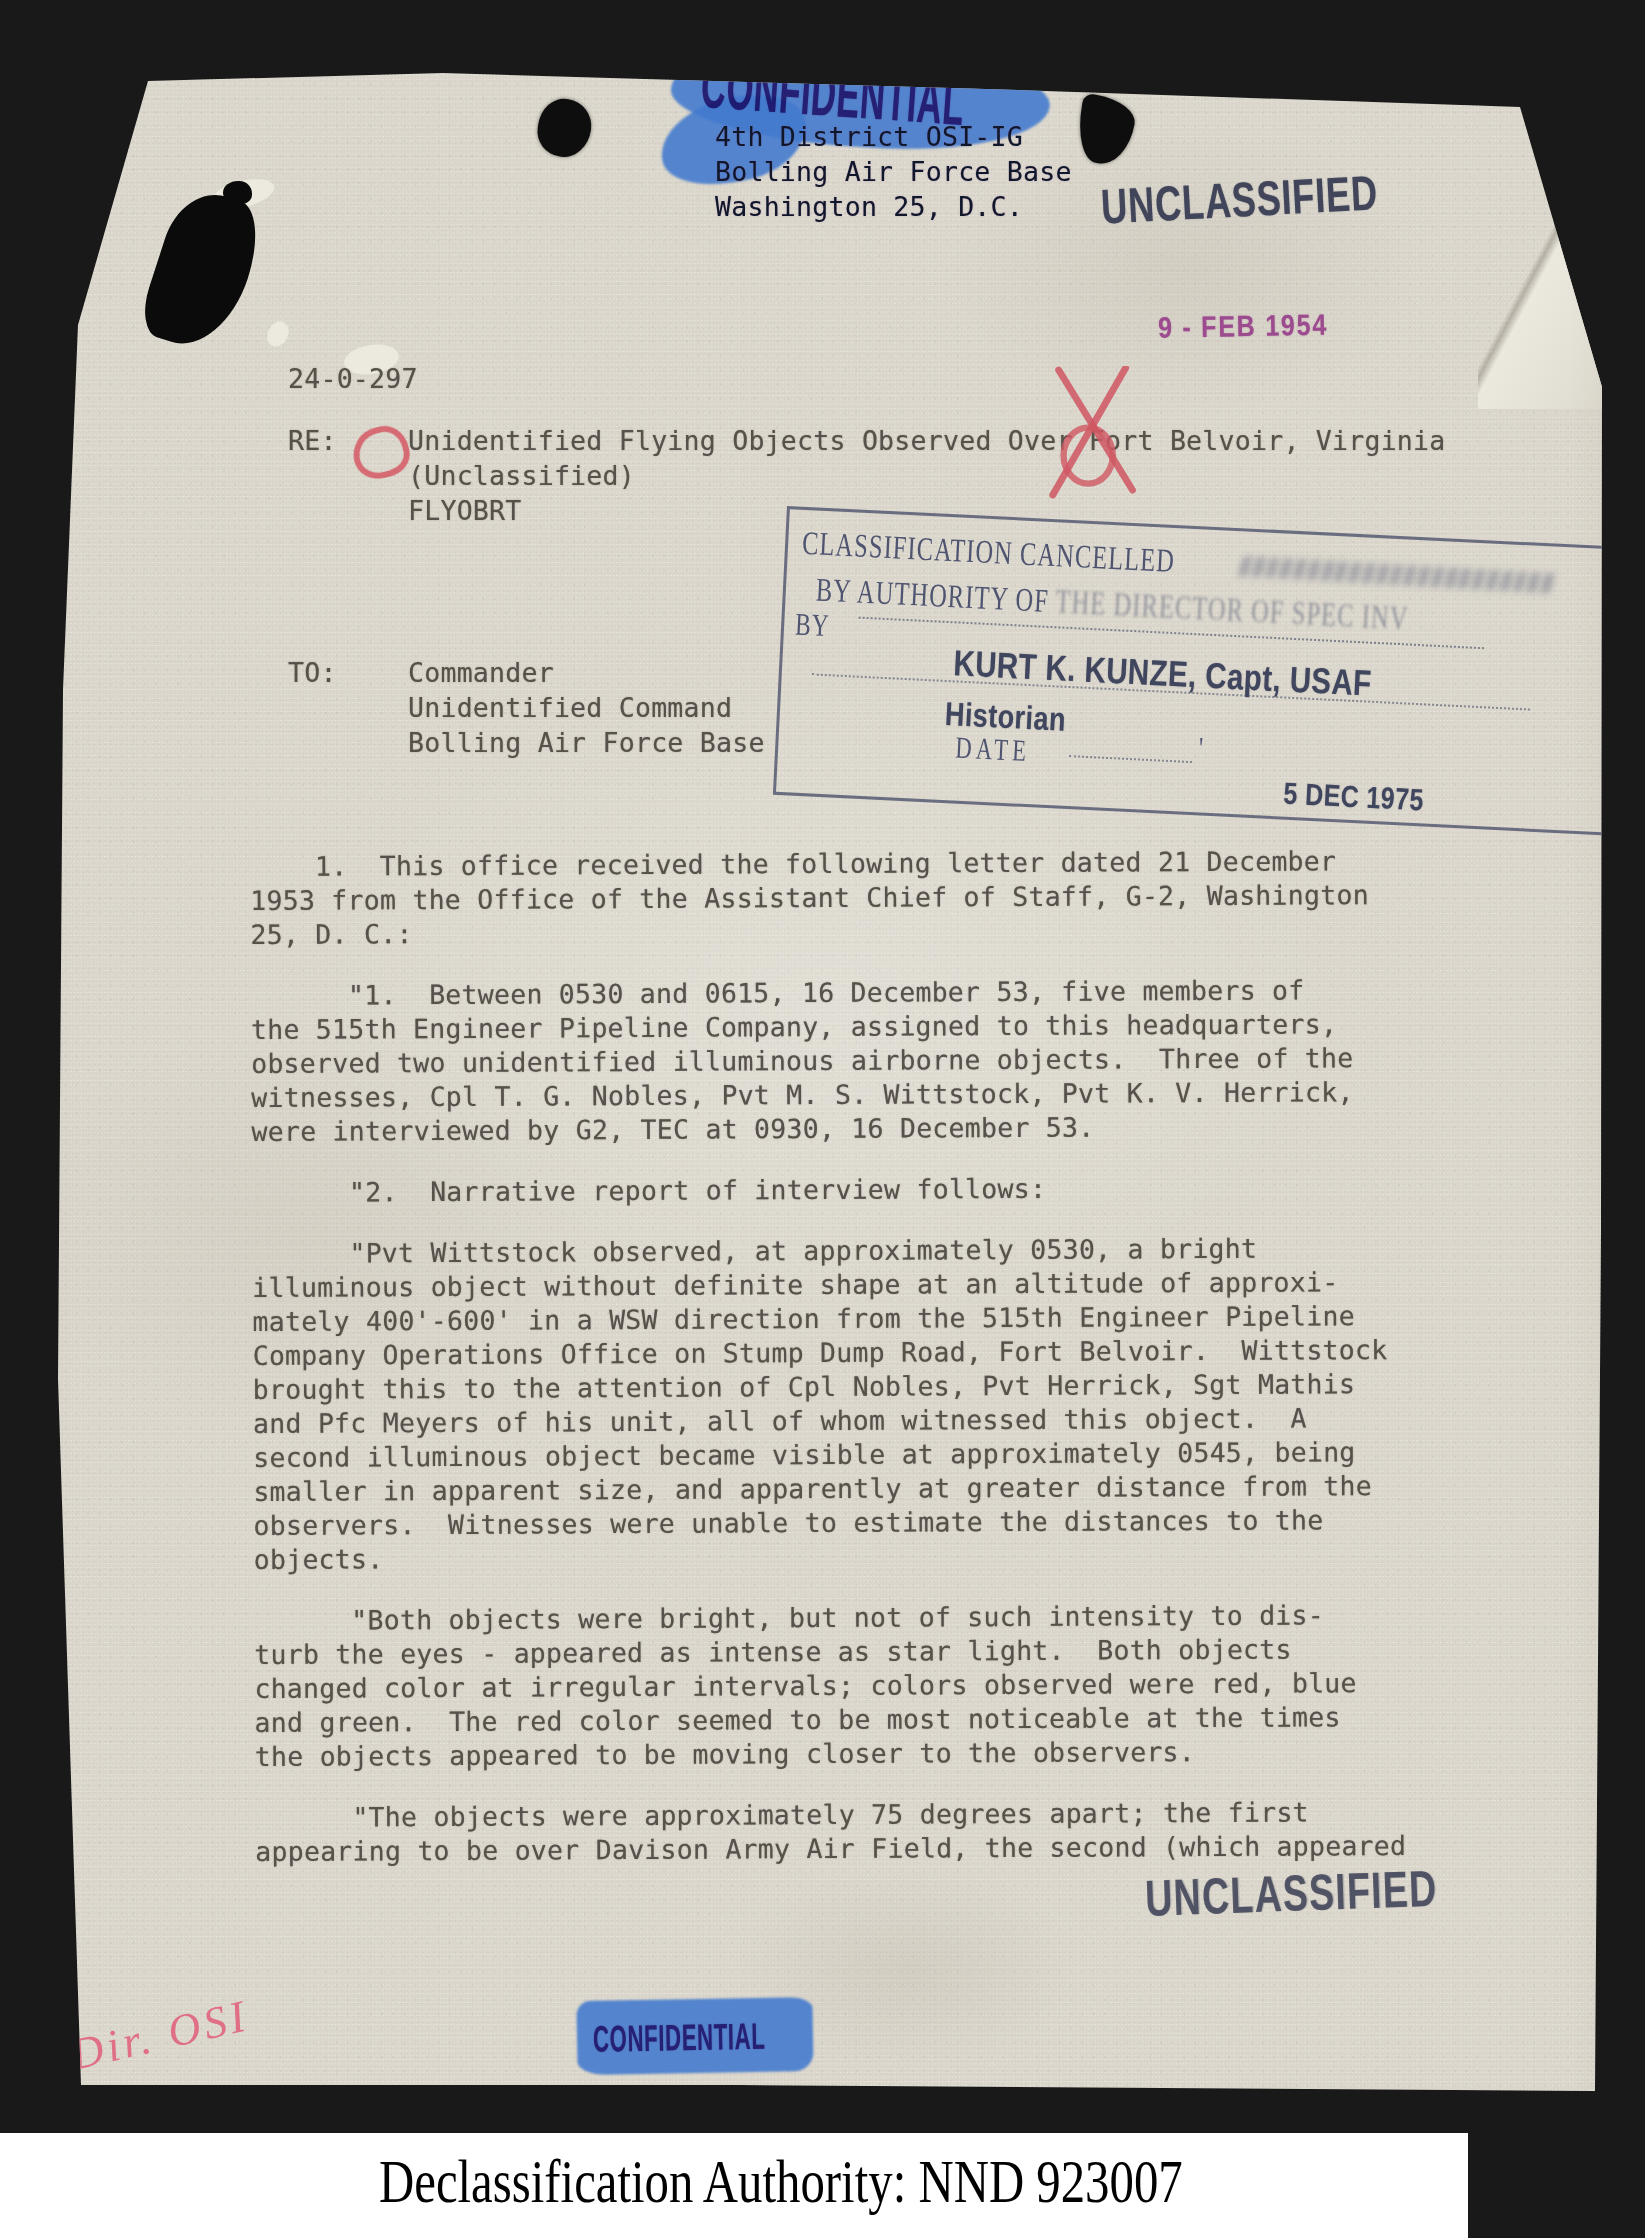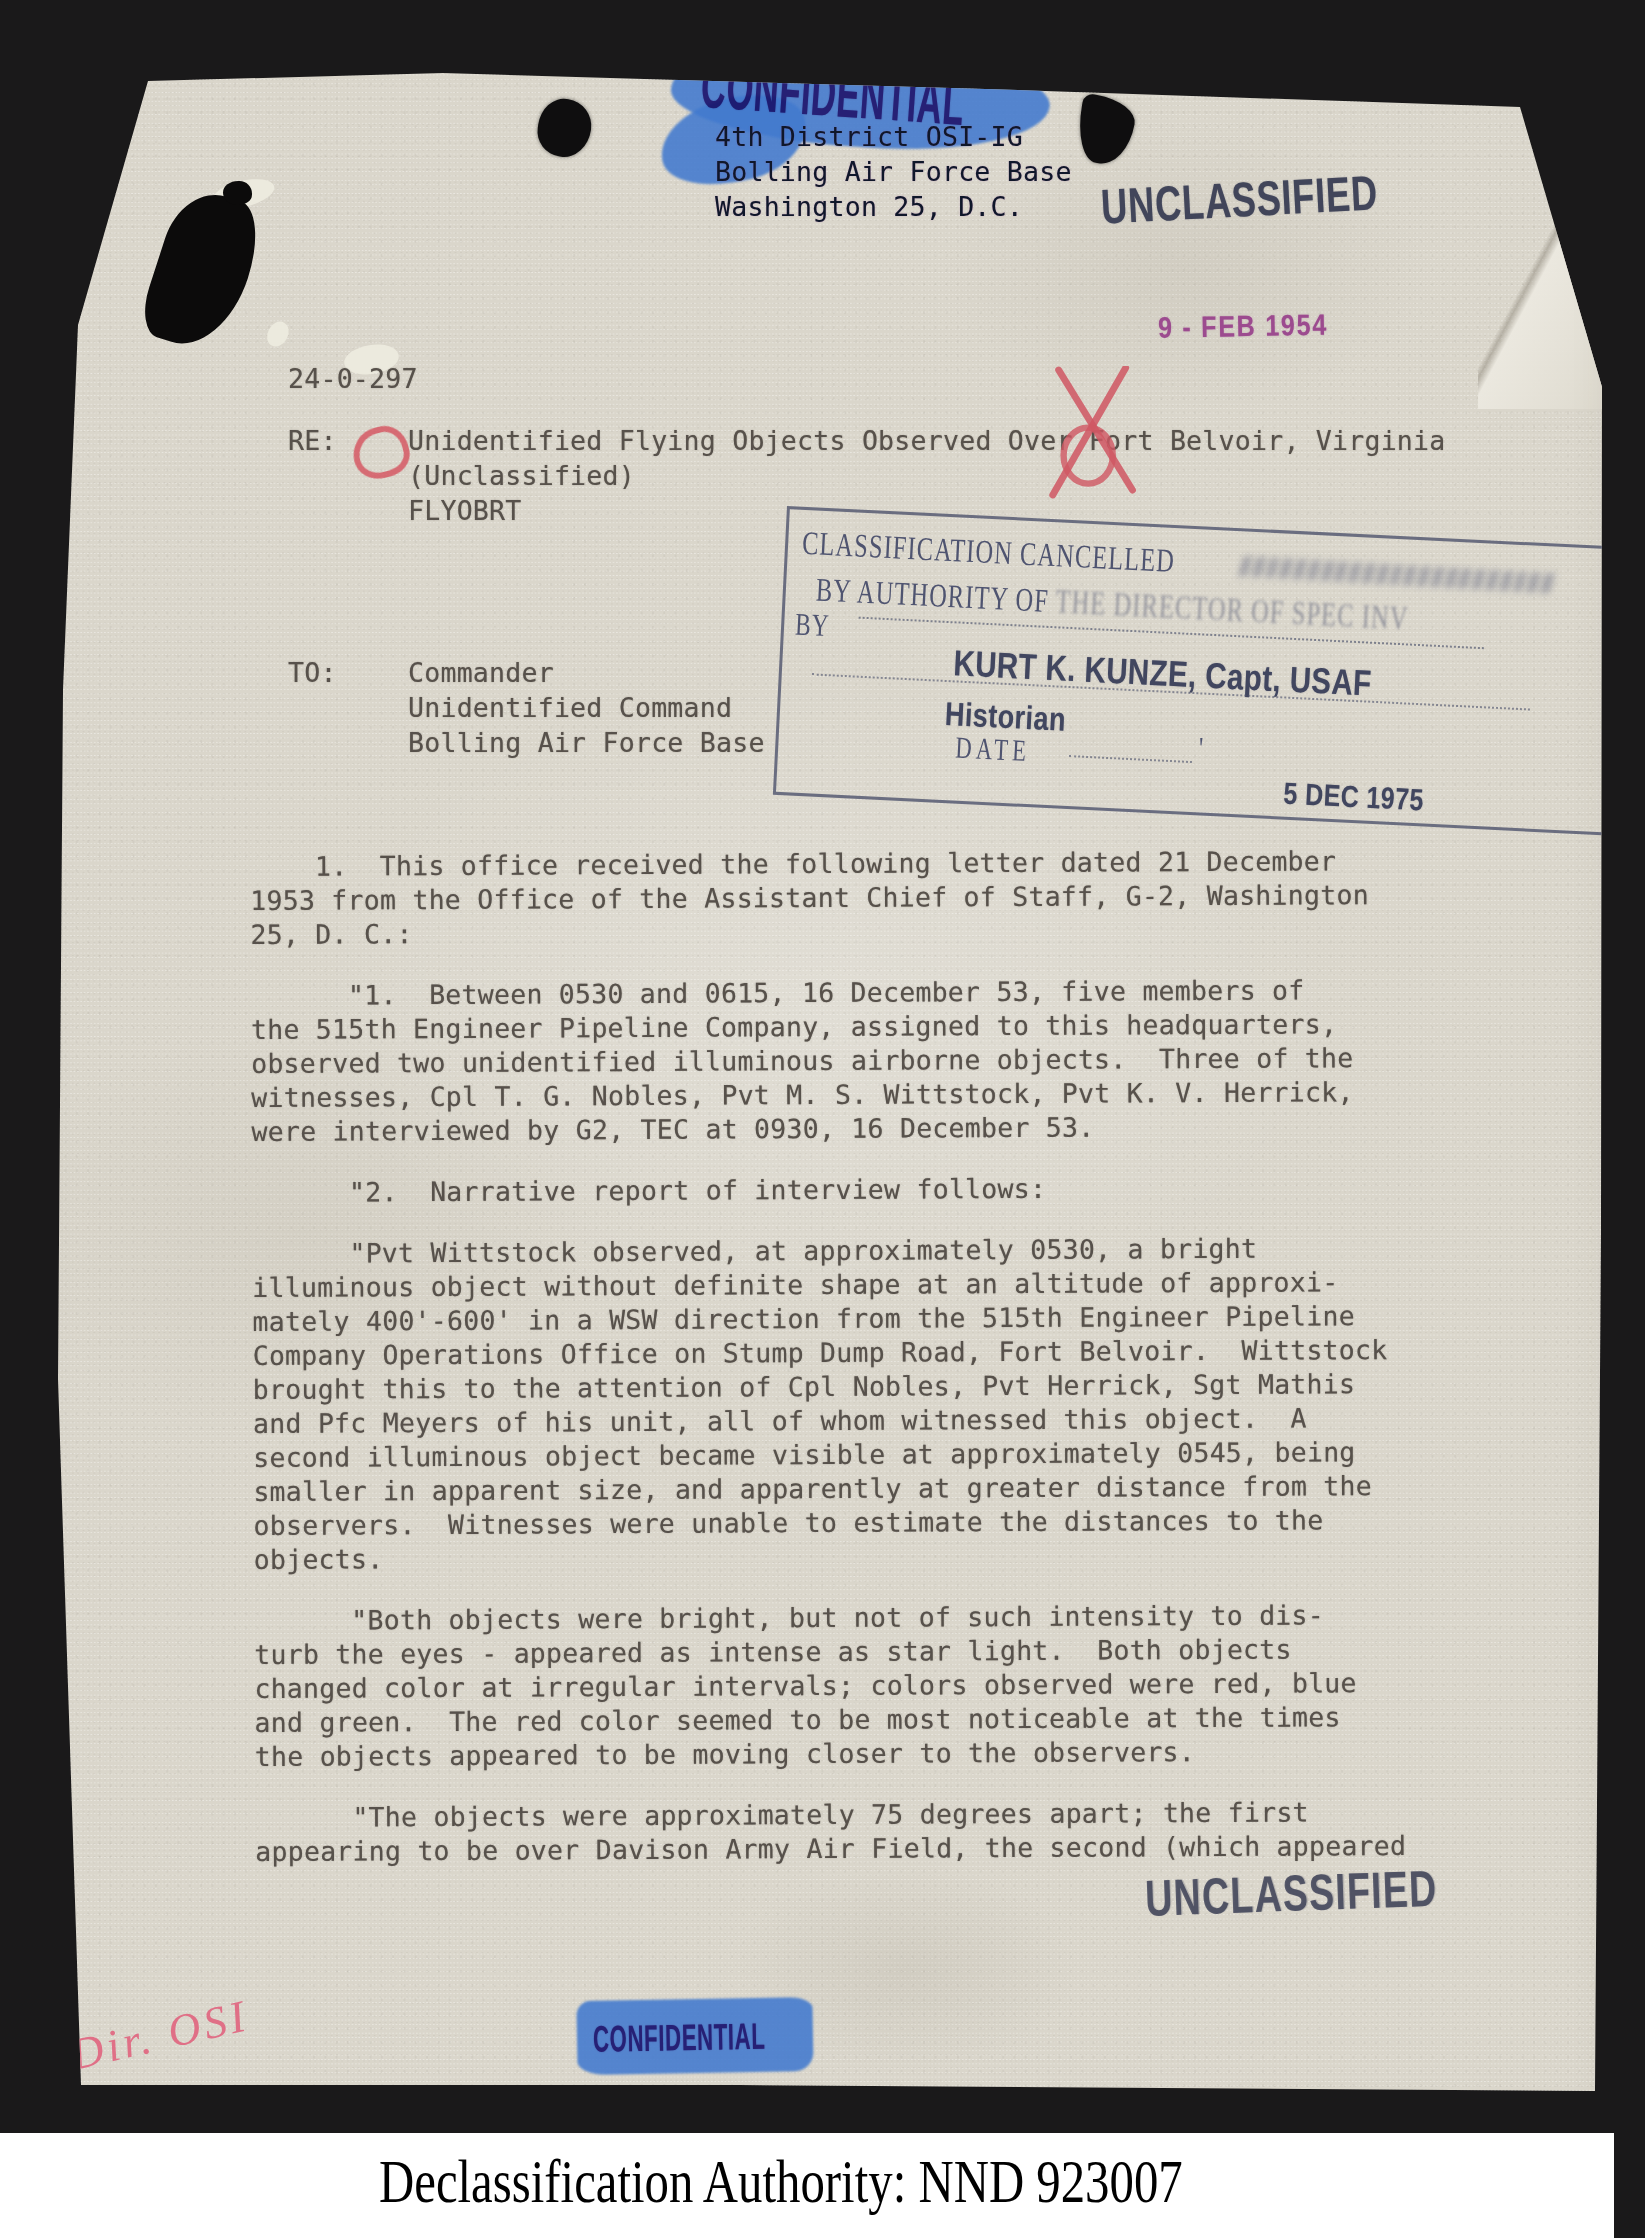--- a/index.html
+++ b/index.html
@@ -91,21 +91,21 @@
   
   #unclass-bottom{position:absolute;left:1145px;top:1866px;transform:rotate(-2deg);}
   #unclass-bottom .unclass-text{font-size:51px;line-height:51px;color:rgba(58,62,84,.82);letter-spacing:1.5px;
     text-shadow:1.5px 0 1px rgba(58,62,84,.25);}
   #conf-bottom{position:absolute;left:577px;top:1999px;width:241px;height:78px;transform:rotate(-1deg);}
   #conf-bottom .bp1{left:0;top:0;width:236px;height:74px;border-radius:6% 10% 8% 12%/20% 15% 25% 18%;}
   #conf-bottom .conf-text{font-size:37px;line-height:37px;margin:19.7px 0 0 15.8px;transform:scaleX(.6);}
   #dir-osi{position:absolute;left:69px;top:2009px;transform:rotate(-13deg);font-family:"Liberation Serif",serif;
     font-style:italic;font-size:45px;color:#e0647f;letter-spacing:3.9px;opacity:.9;}
   
-  #footer{position:absolute;left:0;top:2133px;width:1614px;height:106px;background:#ffffff;}
+  #footer{position:absolute;left:0;top:2133px;width:1468px;height:106px;background:#ffffff;}
   #footer-text{position:absolute;left:379px;top:13.8px;font-family:"Liberation Serif",serif;font-size:61px;
     color:#000;display:inline-block;transform:scaleX(.8);transform-origin:left;}
 </style>
 </head>
 <body>
 
 <div id="canvas">
   <div id="paper">
     <div id="paper-texture"></div>
     <div id="paper-stains"></div>

